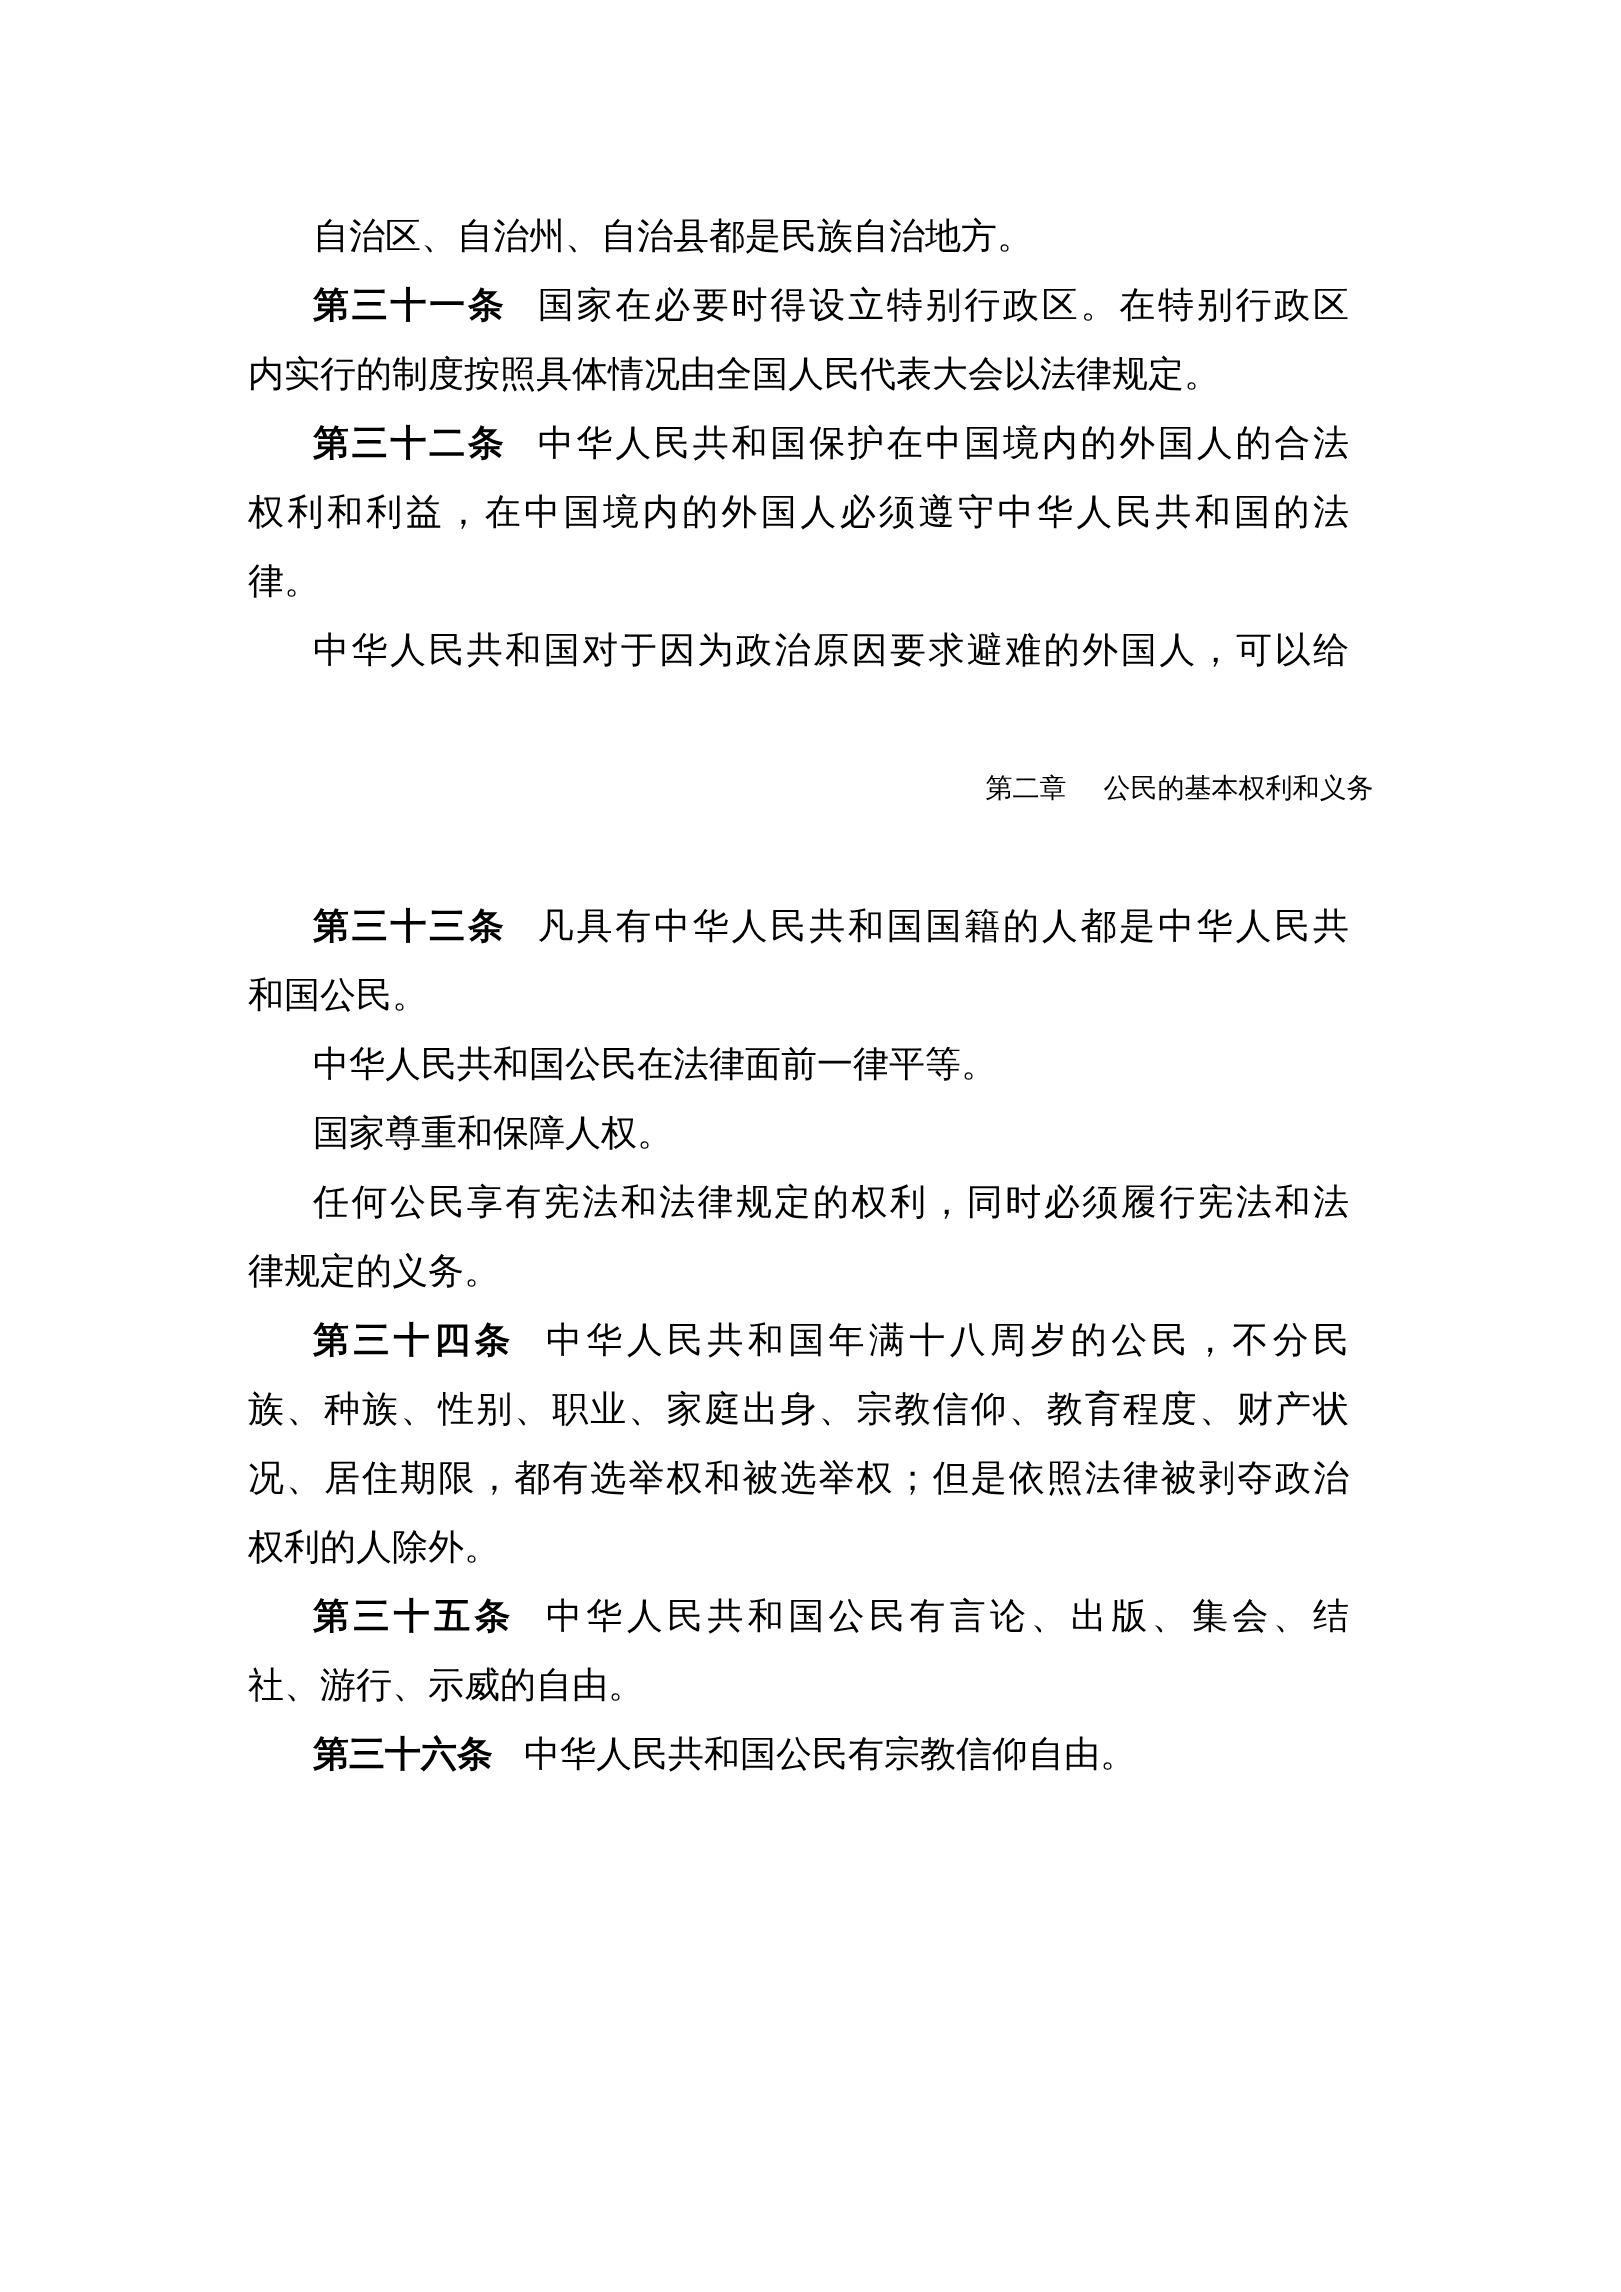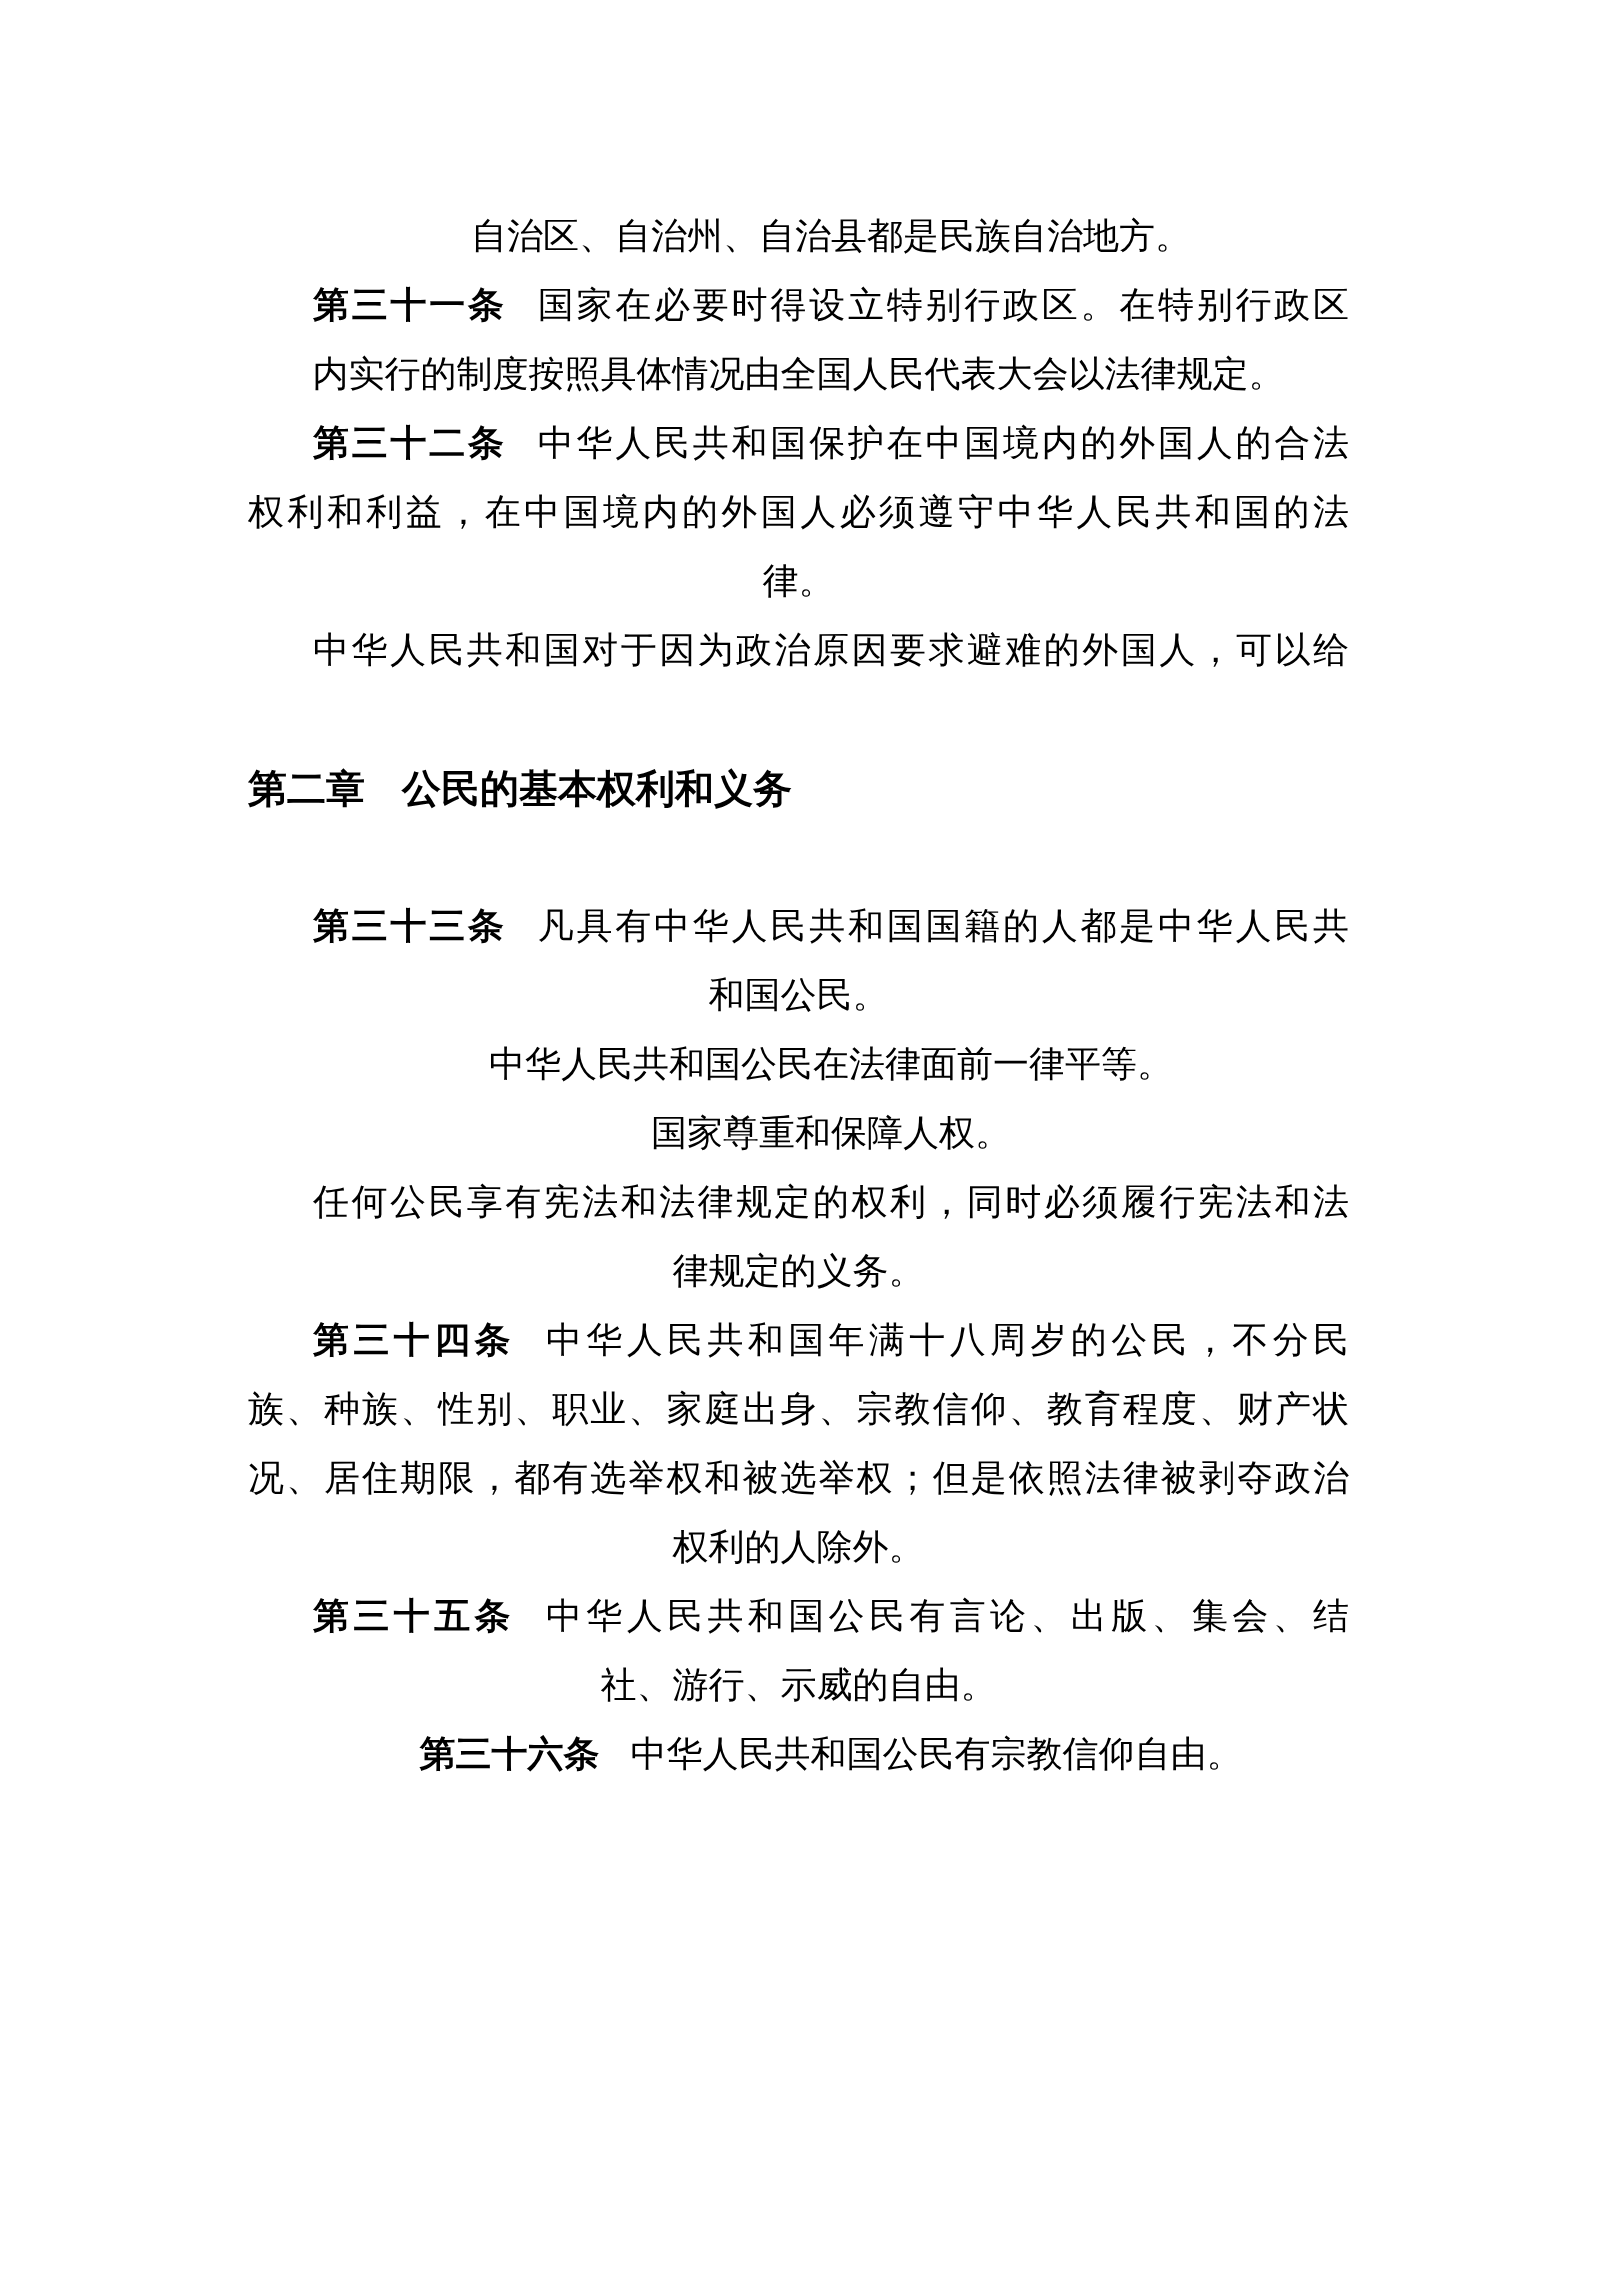--- a/index.html
+++ b/index.html
@@ -18,44 +18,43 @@
   }
   .doc-body {
     padding: 202px 0 0 248px;
     width: 1101px;
     font-size: 36px;
     line-height: 69px;
   }
   .line {
     height: 69px;
     letter-spacing: 0;
-    text-align: center;
   }
   .line.indent {
     padding-left: 65px;
   }
   .line.fill {
     text-align: justify;
     text-align-last: justify;
     text-justify: inter-character;
   }
   .art-no {
     font-weight: bold;
   }
   .gap-after {
     margin-right: 31px;
     margin-top: 24px;
   }
   .chapter-heading {
     height: 69px;
     line-height: 69px;
     margin: 69px -24.5px 69px 0;
-    text-align: left;
-    font-size: 39px;
-    font-weight: bold;
+    text-align: right;
+    font-size: 27px;
+    font-weight: normal;
   }
   .ch-no {
     margin-right: 37px;
   }
 </style>
 </head>
 <body>
 
 <div class="page">
   <main class="doc-body" id="doc-body">

